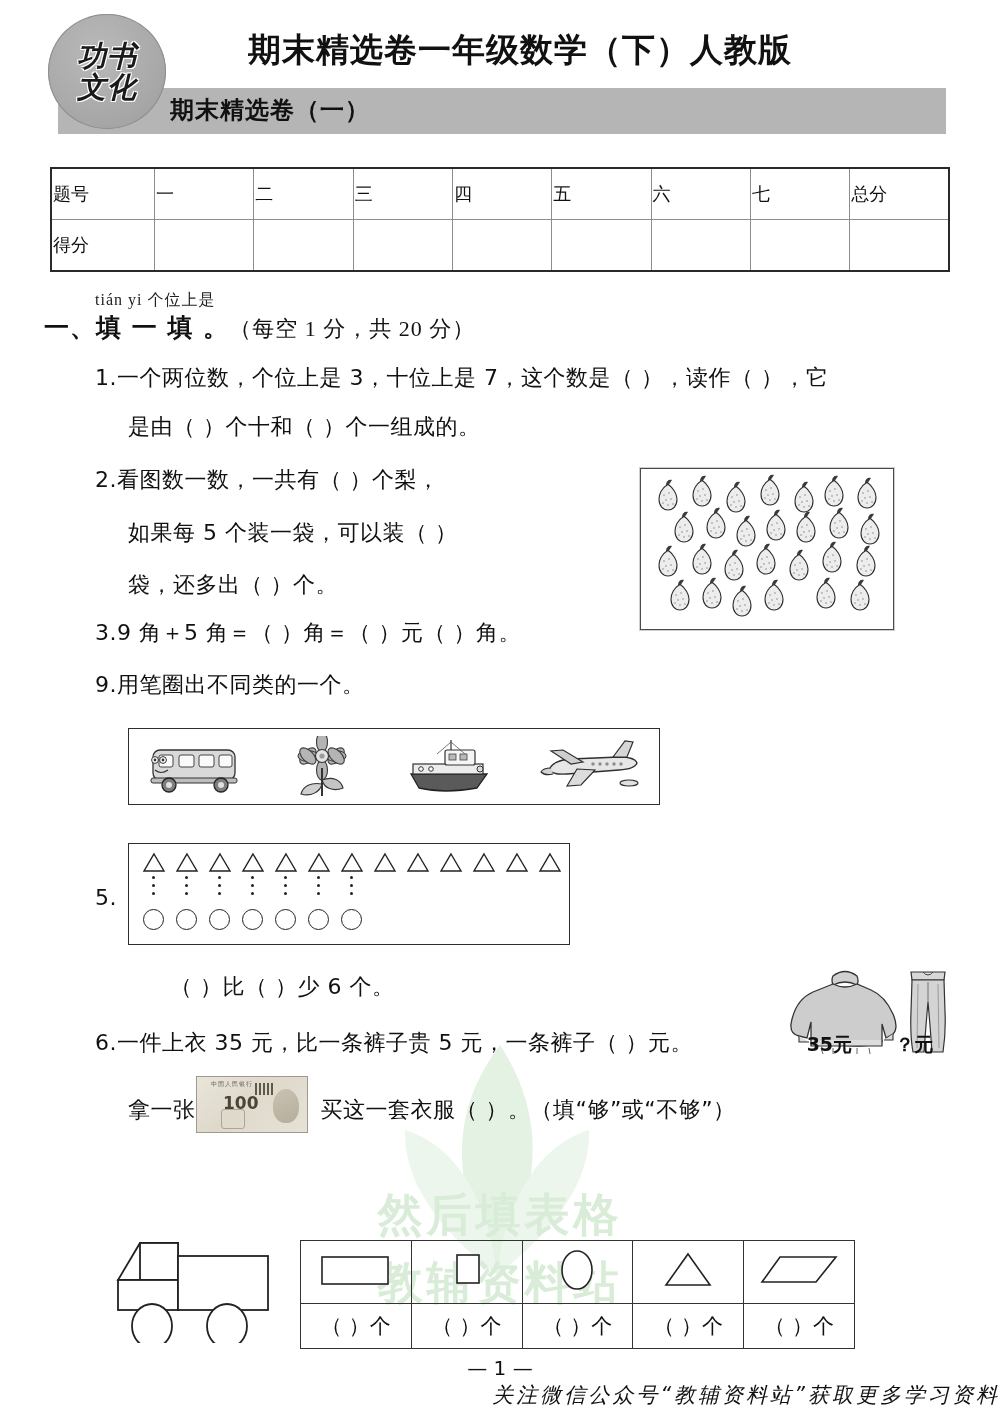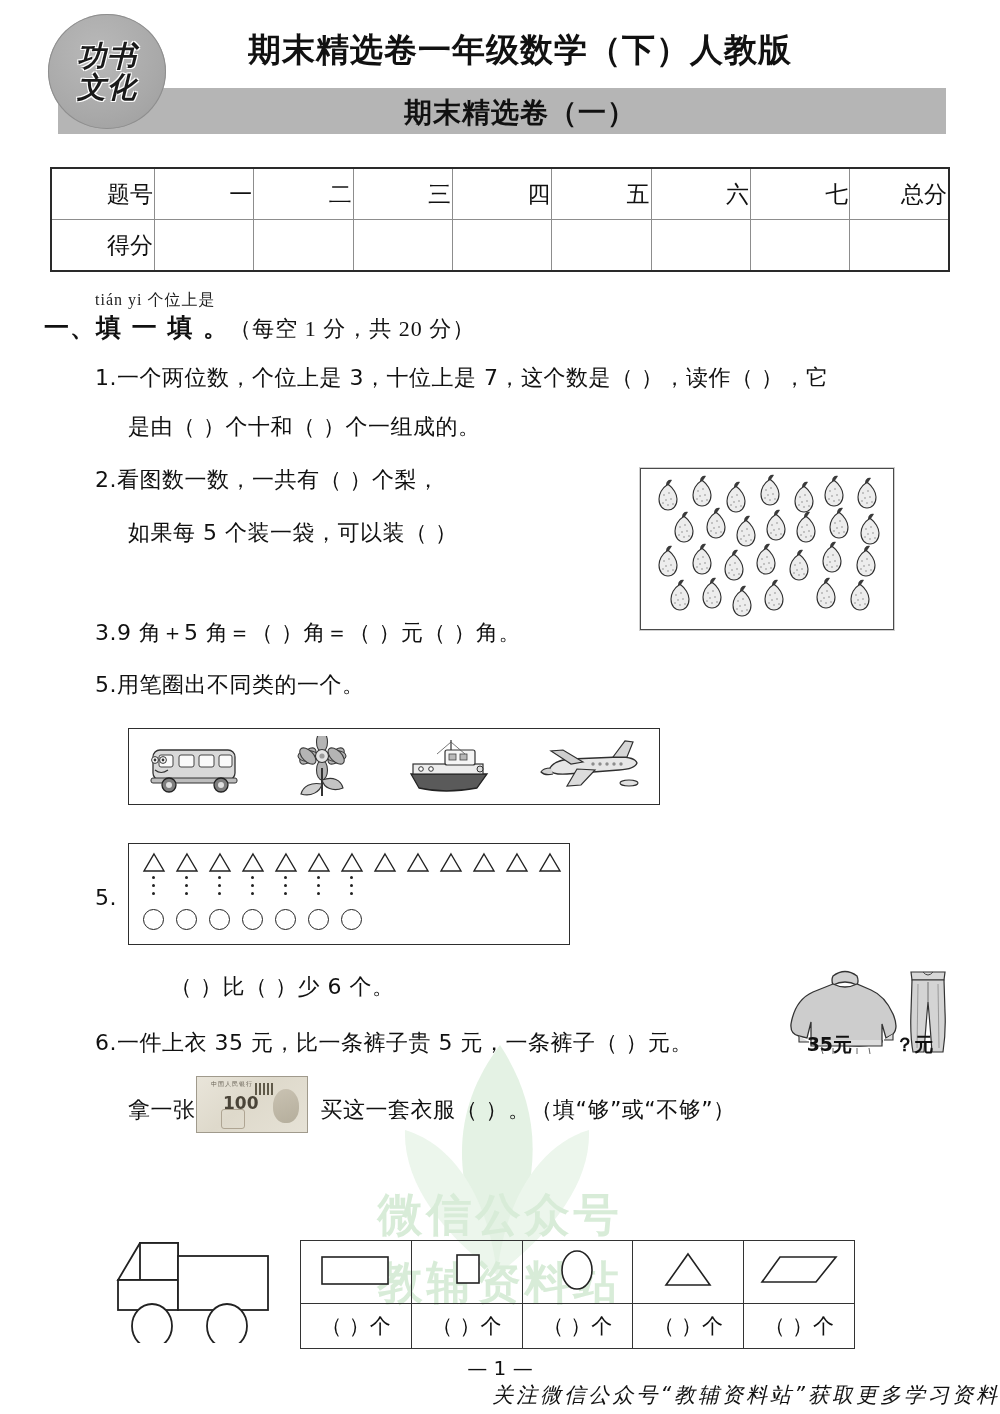--- a/index.html
+++ b/index.html
@@ -59,35 +59,34 @@
 
   .maintitle{
     position:absolute;left:170px;top:28px;width:700px;
     text-align:center;
     font-family:"DejaVu Sans", sans-serif;
     font-weight:bold;font-size:33px;letter-spacing:1px;
     white-space:nowrap;
   }
   .subtitle{
     position:absolute;left:170px;top:94px;width:700px;
-    text-align:center;
     font-family:"DejaVu Sans", sans-serif;
-    font-weight:bold;font-size:28px;letter-spacing:1px;
+    font-weight:bold;font-size:24px;letter-spacing:1px;
   }
 
   
   .score-wrap{position:absolute;left:50px;top:167px;width:900px;}
   table.score{
     border-collapse:collapse;width:900px;
     table-layout:fixed;
   }
   table.score td{
     border:1px solid #8d8d8d;
-    height:48px;text-align:right;vertical-align:middle;
-    font-size:23px;
+    height:48px;text-align:left;vertical-align:middle;
+    font-size:18px;
     font-family:"DejaVu Sans", sans-serif;
   }
   table.score tr:first-child td{font-weight:normal;}
   table.score .lab{width:100px;}
   .score-outer{border:2px solid #2a2a2a;}
 
   
   .pinyin{
     position:absolute;left:95px;top:290px;
     font-family:"Liberation Serif", serif;
@@ -222,21 +221,21 @@
 <body>
 
 <div class="page">
 
   <div class="watermark">
     <svg class="wm-leaf" viewBox="0 0 230 250">
       <path d="M115 10 C70 70 60 140 112 240 C164 140 154 70 115 10 Z" fill="#e4f2e4"></path>
       <path d="M112 240 C60 200 18 150 20 95 C70 110 104 165 112 240 Z" fill="#ecf6ec"></path>
       <path d="M112 240 C164 200 206 150 204 95 C154 110 120 165 112 240 Z" fill="#ecf6ec"></path>
     </svg>
-    <div class="wm-text wm-t1">微信公众号</div>
+    <div class="wm-text wm-t1">然后填表格</div>
     <div class="wm-text wm-t2">教辅资料站</div>
   </div>
 
   <div class="content">
 
     <div class="hdr">
       <div class="hdr-band"></div>
 
       <div class="logo">
         <div class="logo-txt">
@@ -281,20 +280,21 @@
     <div class="pinyin">tián yi 个位上是</div>
     <div class="sec-title">
       <span>一、填 一 填 。</span><span class="score-note">（每空 1 分，共 20 分）</span>
     </div>
 
     <div class="q q1a">1.一个两位数，个位上是 3，十位上是 7，这个数是（        ），读作（                ），它</div>
     <div class="q q1b">是由（        ）个十和（        ）个一组成的。</div>
 
     <div class="q q2a">2.看图数一数，一共有（        ）个梨，</div>
     <div class="q q2b">如果每 5 个装一袋，可以装（        ）</div>
+    <div class="q q2c">袋，还多出（        ）个。</div>
 
     <div class="pearbox">
       <svg width="250" height="158" viewBox="0 0 250 158">
         <defs>
           <g id="pear">
             <path d="M11,6 C11,2 14,0 17,1 L13,7" fill="#3a3a3a"></path>
             <path d="M12,6 C7,9 4,15 4,20 C4,27 8,31 13,31 C18,31 22,27 22,20 C22,15 18,9 14,6 Z" fill="#ededed" stroke="#2f2f2f" stroke-width="1.1"></path>
             <circle cx="9" cy="16" r="0.7" fill="#777"></circle>
             <circle cx="14" cy="14" r="0.7" fill="#777"></circle>
             <circle cx="11" cy="21" r="0.7" fill="#777"></circle>
@@ -333,21 +333,21 @@
             <use href="#pear" x="58" y="108"></use>
           <use href="#pear" x="88" y="116"></use>
             <use href="#pear" x="120" y="110"></use>
           <use href="#pear" x="172" y="108"></use>
             <use href="#pear" x="206" y="110"></use>
         </g>
       </svg>
     </div>
 
     <div class="q q3">3.9 角＋5 角＝（        ）角＝（        ）元（        ）角。</div>
-    <div class="q q4">5.用笔圈出不同类的一个。</div>
+    <div class="q q4">9.用笔圈出不同类的一个。</div>
 
     <div class="vehbox">
       <svg width="110" height="58" viewBox="0 0 110 58">
         <rect x="12" y="12" width="82" height="30" rx="7" fill="#d9d9d9" stroke="#333" stroke-width="1.3"></rect>
         <rect x="18" y="17" width="14" height="12" rx="2" fill="#fafafa" stroke="#444" stroke-width="1"></rect>
         <rect x="38" y="17" width="15" height="12" rx="2" fill="#fafafa" stroke="#444" stroke-width="1"></rect>
         <rect x="58" y="17" width="15" height="12" rx="2" fill="#fafafa" stroke="#444" stroke-width="1"></rect>
         <rect x="78" y="17" width="13" height="12" rx="2" fill="#fafafa" stroke="#444" stroke-width="1"></rect>
         <circle cx="14" cy="22" r="3.4" fill="#fff" stroke="#333" stroke-width="1"></circle>
         <circle cx="22" cy="22" r="3.4" fill="#fff" stroke="#333" stroke-width="1"></circle>

